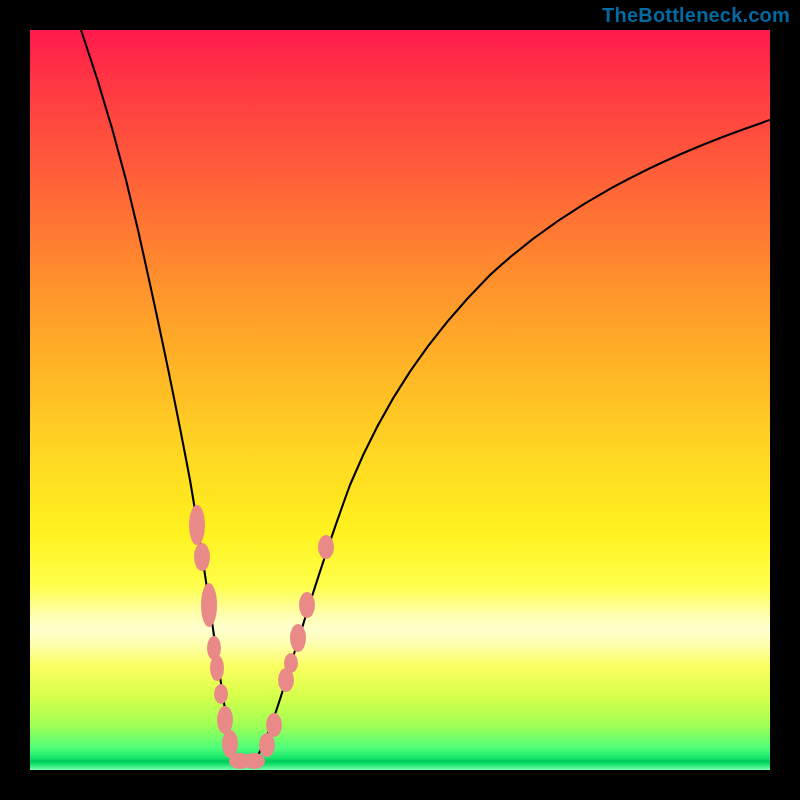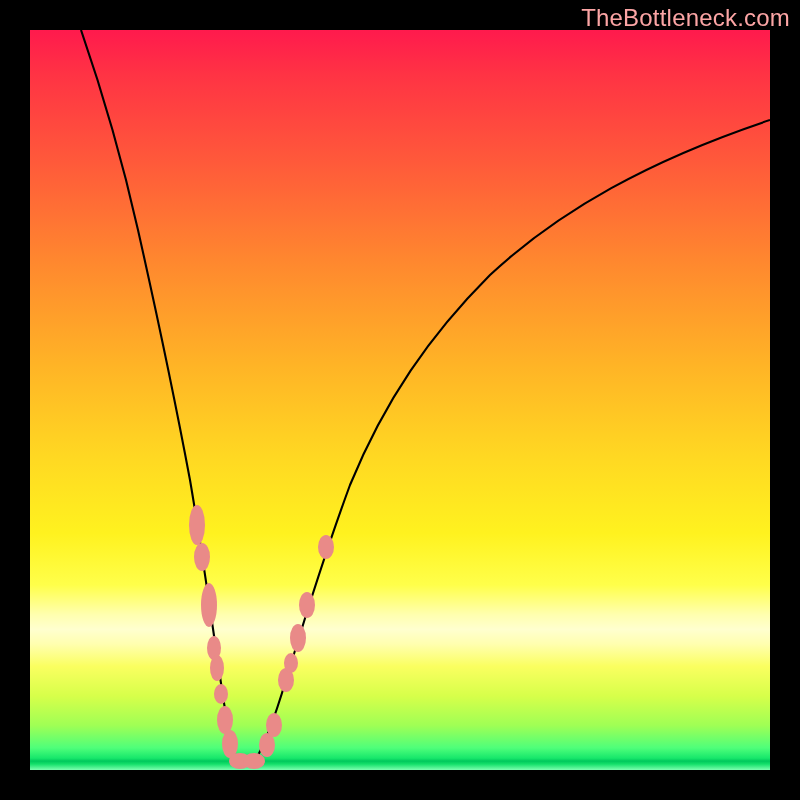--- a/index.html
+++ b/index.html
@@ -52,23 +52,23 @@
     );
   }
   .overlay-svg {
     position: absolute;
     inset: 0;
   }
   .watermark {
     position: absolute;
     top: 4px;
     right: 10px;
-    color: #fca5a5;
-    font-size: 24px;
-    font-weight: 400;
+    color: #0369a1;
+    font-size: 20px;
+    font-weight: 700;
     letter-spacing: 0.2px;
     user-select: none;
   }
   .curve {
     fill: none;
     stroke: #000;
     stroke-width: 2.1;
   }
   .marker {
     fill: #e98a88;

